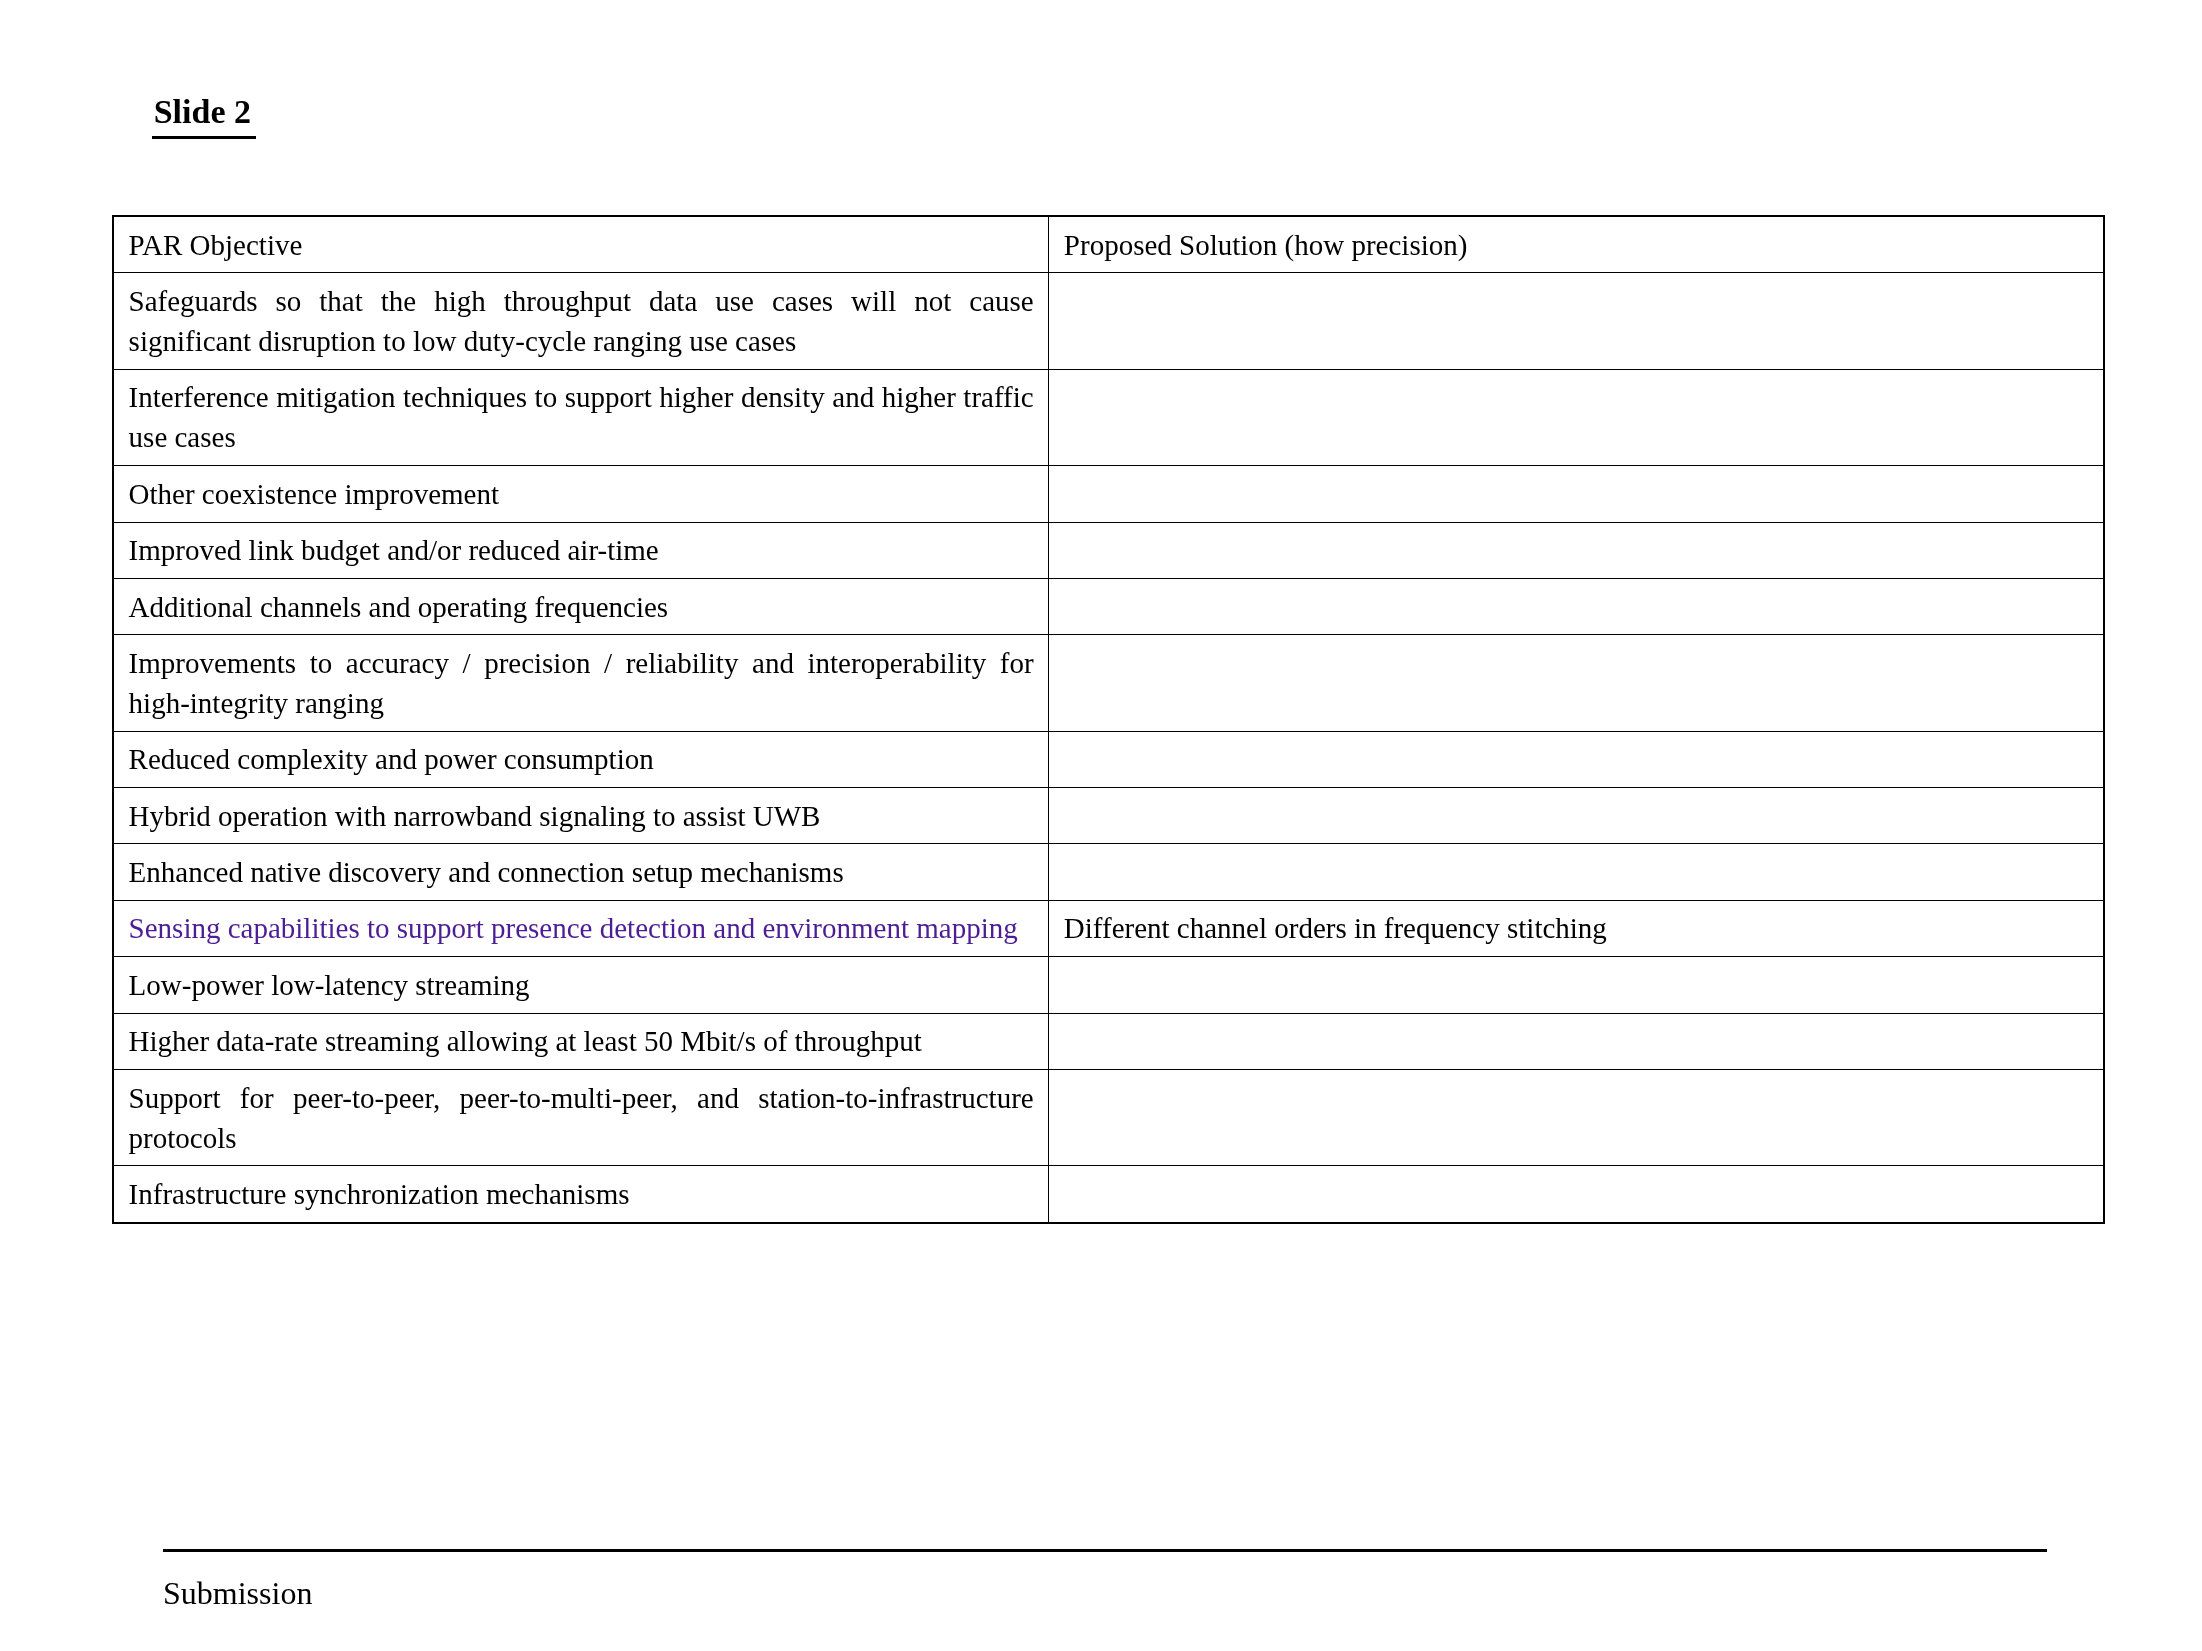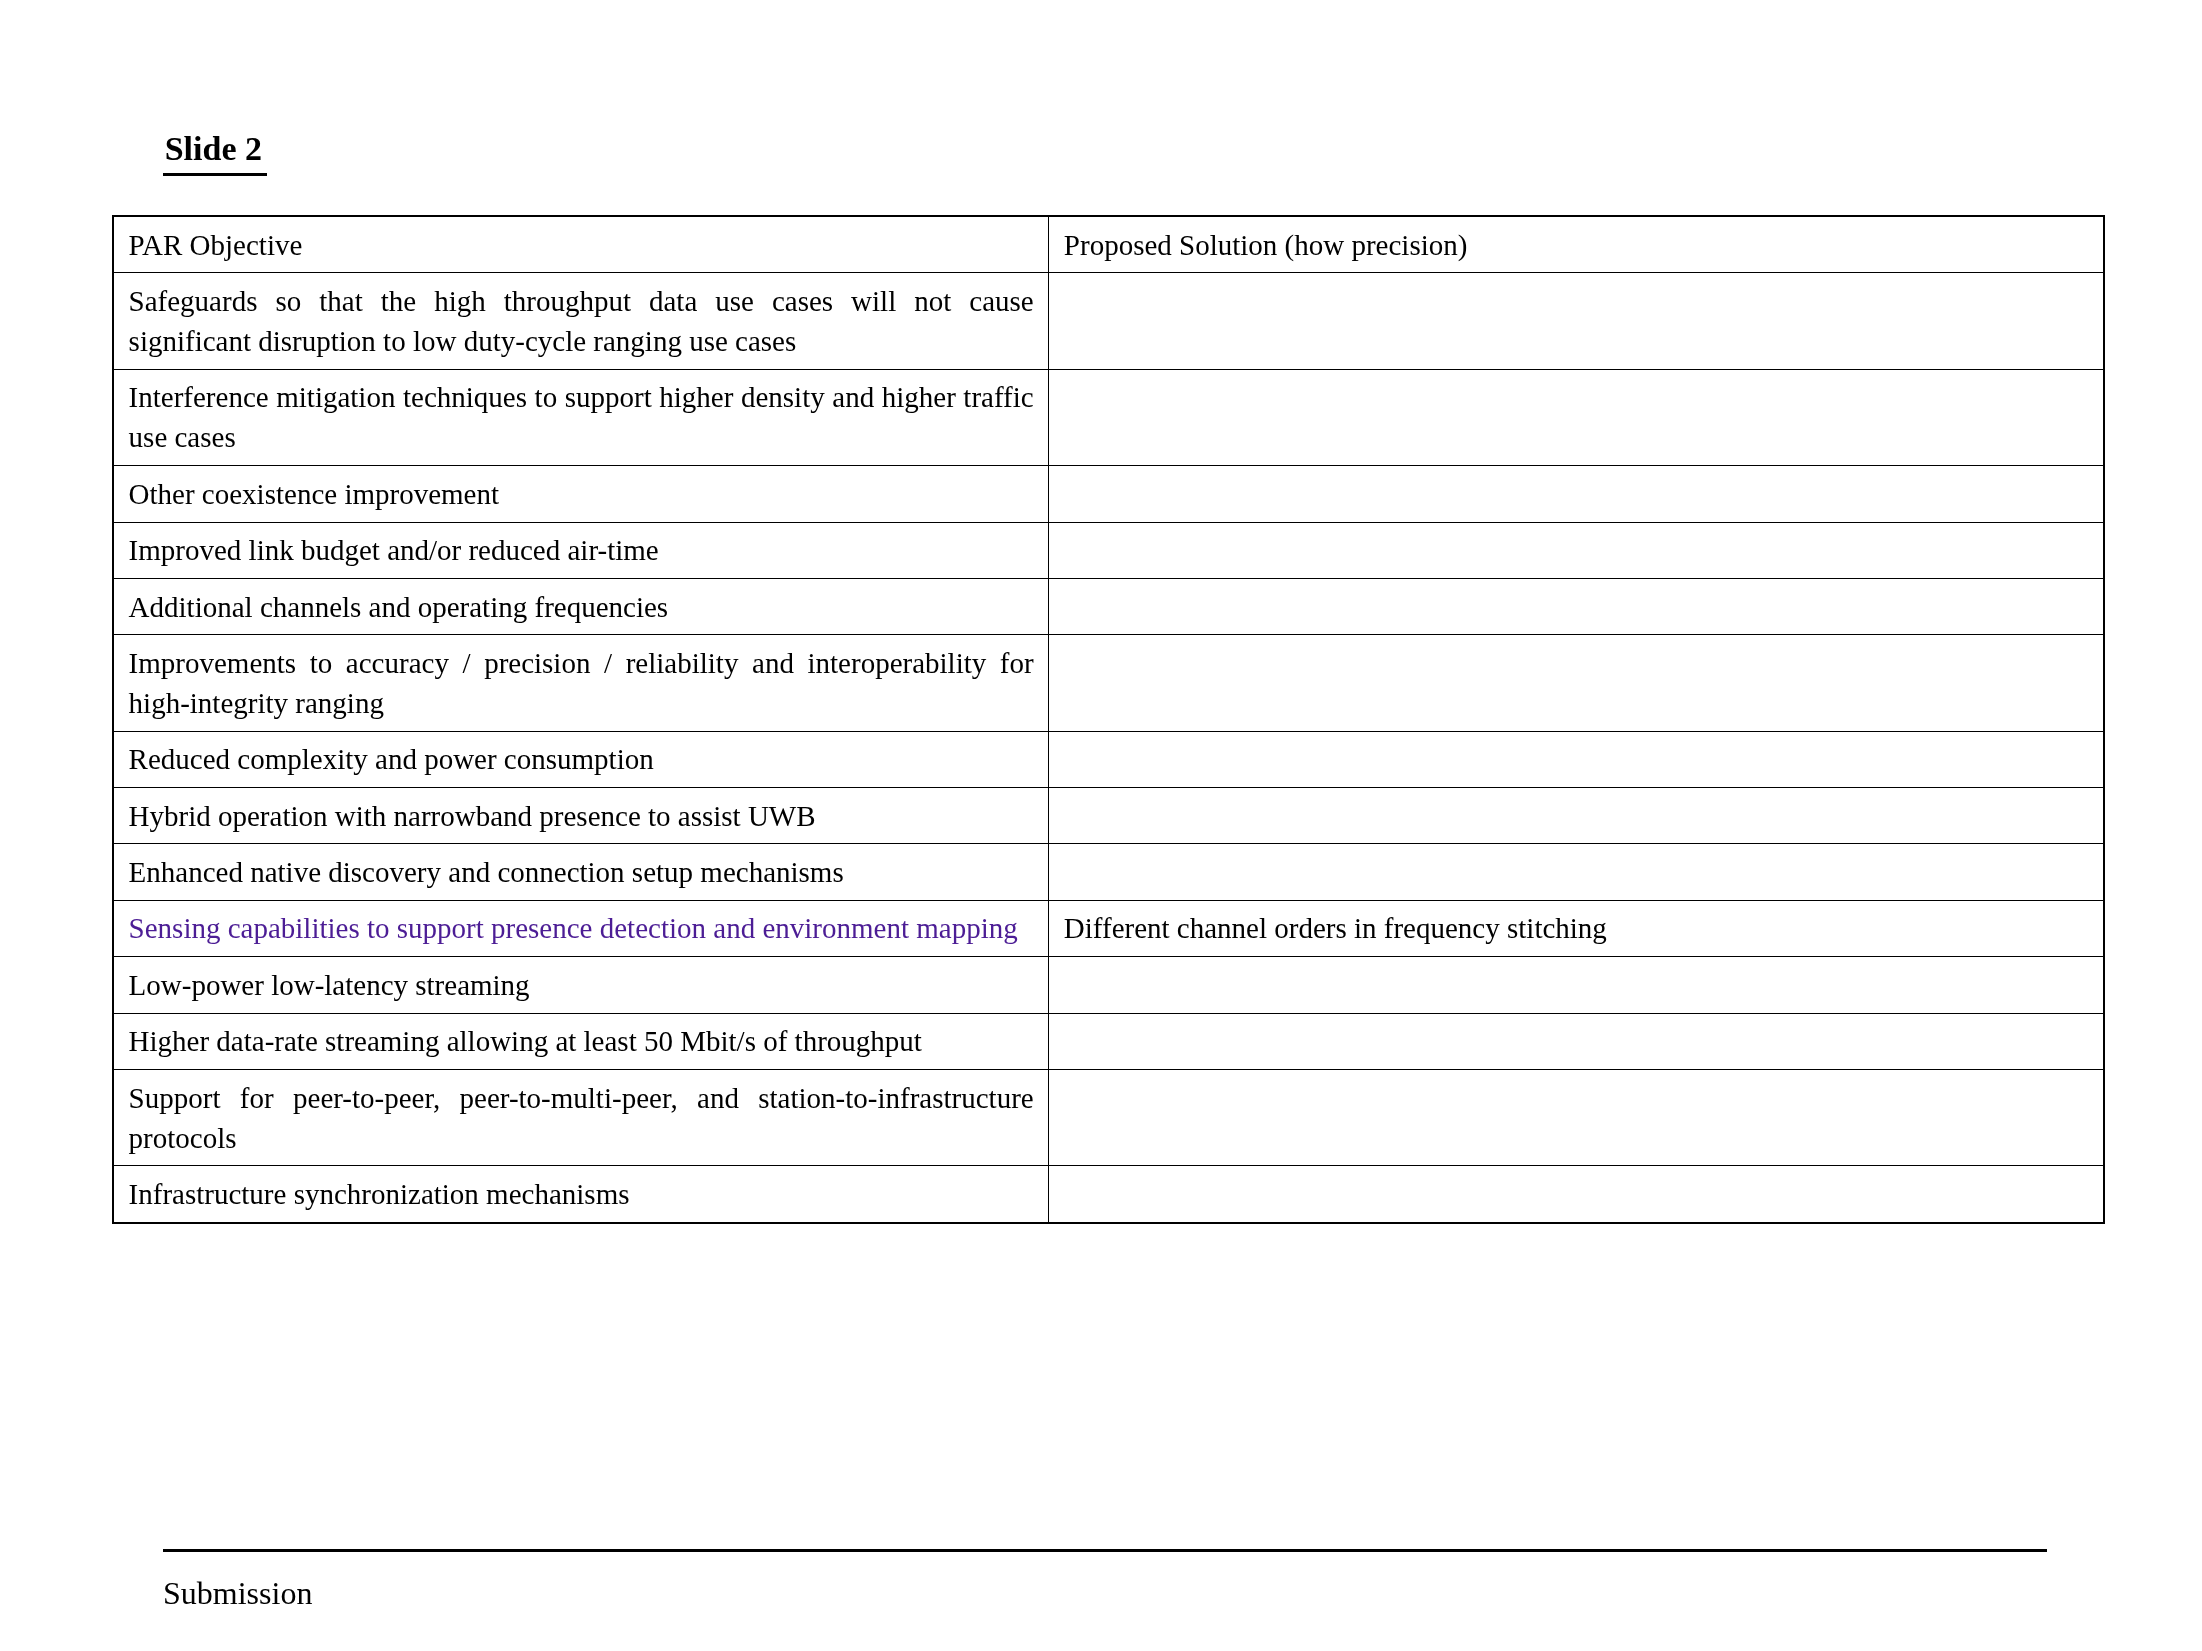--- a/index.html
+++ b/index.html
@@ -12,27 +12,26 @@
     height: 1652px;
     position: relative;
     overflow: hidden;
     font-family: "Liberation Serif", serif;
     color: #000000;
   }
 
   
   .header {
     position: absolute;
-    left: 163px;
+    left: 152px;
     top: 93px;
     width: 1880px;
     display: flex;
     justify-content: space-between;
     align-items: flex-end;
-    margin-top: 37px;
   }
   .header .slide-label,
   .header .doc-label {
     font-size: 34px;
     font-weight: bold;
     border-bottom: 3.4px solid #000;
     padding: 0 5.2px 5.2px 1.7px;
     white-space: nowrap;
   }
 
@@ -120,21 +119,21 @@
       </tr>
       <tr>
         <td class="obj-cell">Improvements to accuracy / precision / reliability and interoperability for high-integrity ranging</td>
         <td class="sol-cell"></td>
       </tr>
       <tr>
         <td class="obj-cell">Reduced complexity and power consumption</td>
         <td class="sol-cell"></td>
       </tr>
       <tr>
-        <td class="obj-cell">Hybrid operation with narrowband presence to assist UWB</td>
+        <td class="obj-cell">Hybrid operation with narrowband signaling to assist UWB</td>
         <td class="sol-cell"></td>
       </tr>
       <tr>
         <td class="obj-cell">Enhanced native discovery and connection setup mechanisms</td>
         <td class="sol-cell"></td>
       </tr>
       <tr>
         <td class="obj-cell" style="color: #4c1d95;">Sensing capabilities to support presence detection and environment mapping</td>
         <td class="sol-cell">Different channel orders in frequency stitching</td>
       </tr>

